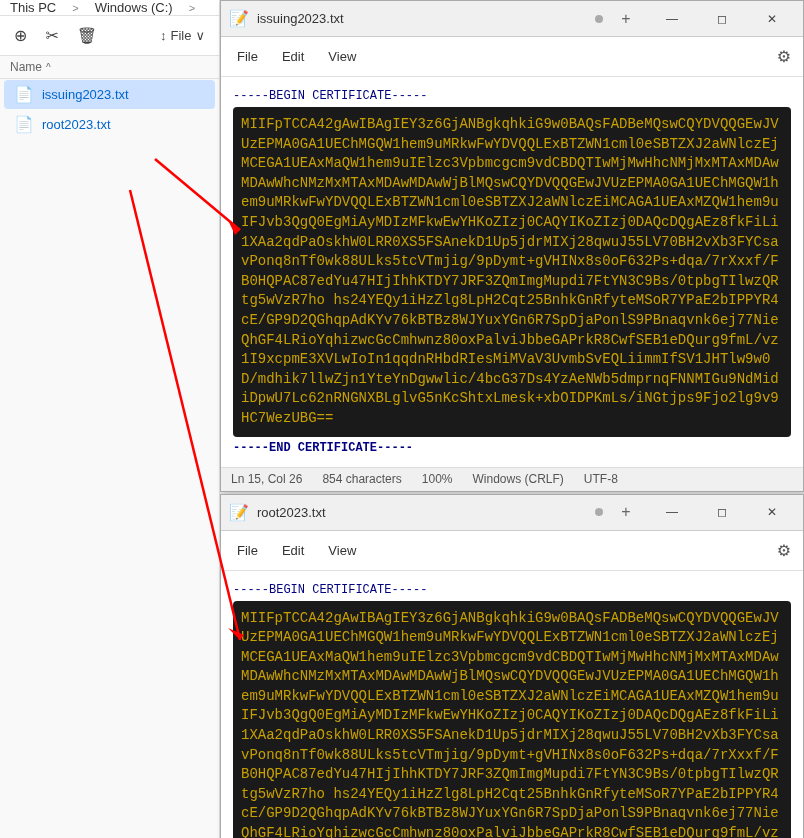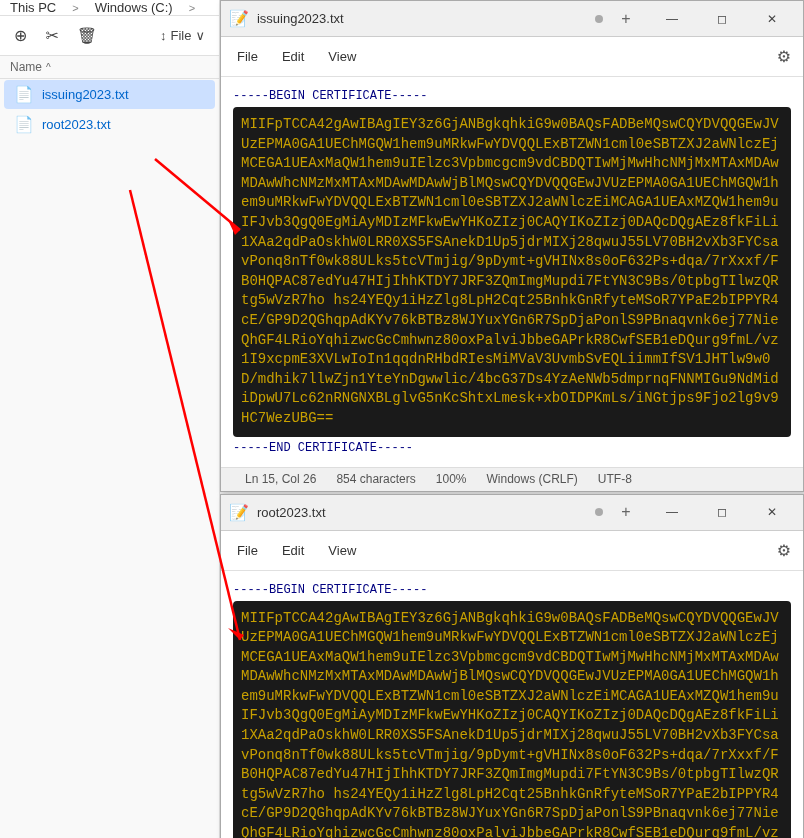--- a/index.html
+++ b/index.html
@@ -257,30 +257,30 @@
       font-family: 'Courier New', monospace;
       font-size: 14px;
       color: #c8a000;
       line-height: 1.4;
       word-break: break-all;
       filter: blur(0.3px);
     }
 
     .cert-footer {
       color: #000080;
-      font-weight: normal;
+      font-weight: bold;
       font-size: 12px;
       font-family: 'Courier New', monospace;
       margin-top: 4px;
     }
 
     .status-bar {
       display: flex;
       align-items: center;
-      padding: 2px 24px;
+      padding: 2px 10px;
       background: #f0f0f0;
       border-top: 1px solid #ddd;
       font-size: 12px;
       color: #555;
       gap: 20px;
       height: 24px;
     }
 
     .status-item {
       white-space: nowrap;

